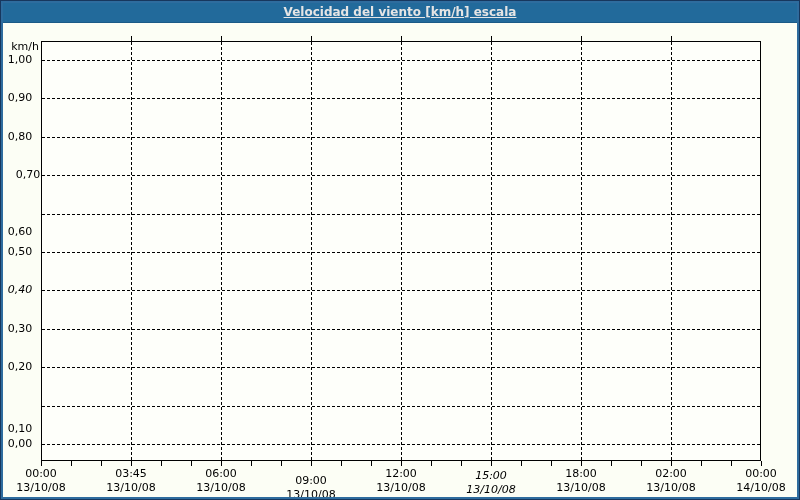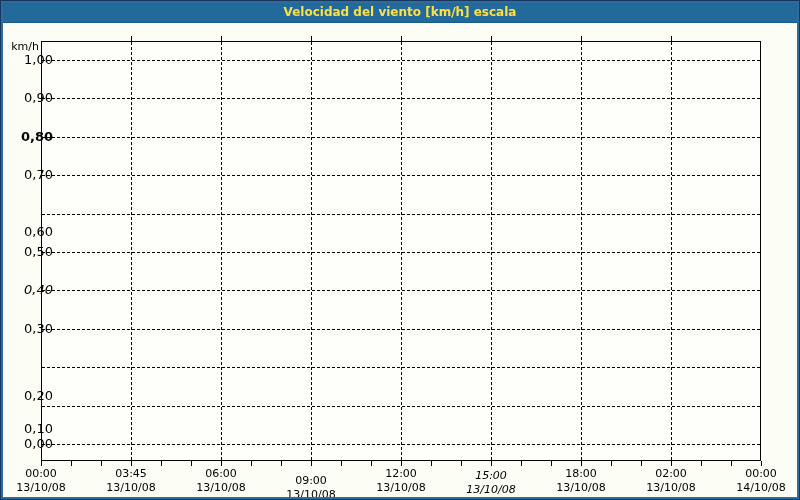--- a/index.html
+++ b/index.html
@@ -63,24 +63,24 @@
     border-left: 1px dashed #000000;
   }
   .tick {
     position: absolute;
     width: 1px;
     height: 5px;
     background: #000000;
   }
   .ylab {
     position: absolute;
-    left: 18px;
+    left: 2px;
     width: 34px;
-    text-align: right;
-    font-size: 13px;
+    text-align: center;
+    font-size: 11px;
     color: #000000;
     line-height: 14px;
     white-space: nowrap;
   }
   .yunit {
     position: absolute;
     left: 2px;
     top: 39px;
     width: 36px;
     text-align: right;
@@ -97,21 +97,21 @@
     line-height: 14px;
     white-space: nowrap;
   }
 </style>
 </head>
 <body>
 
 <div class="panel" style="background: rgb(252, 254, 245);">
   <div class="frame-inner"></div>
 
-  <div class="title-bar" style="background: rgb(34, 106, 155); color: #fde047;">
+  <div class="title-bar" style="background: rgb(34, 106, 155); color: #e5e5e5; text-decoration: underline;">
     <span>Velocidad del viento [km/h] escala</span>
   </div>
 
   <div class="plot-area" style="background: rgb(254, 255, 250);"></div>
 
   <div class="yunit">km/h</div>
 
   <div id="grid-layer">
       <div class="hgrid" style="top: 59px;"></div>
       <div class="hgrid" style="top: 97.4px;"></div>
@@ -162,27 +162,27 @@
       <div class="tick" style="left: 610px; top: 460px;"></div>
       <div class="tick" style="left: 640px; top: 460px;"></div>
       <div class="tick" style="left: 670px; top: 460px;"></div>
       <div class="tick" style="left: 700px; top: 460px;"></div>
       <div class="tick" style="left: 730px; top: 460px;"></div>
       <div class="tick" style="left: 760px; top: 460px;"></div>
     </div>
   <div id="ylabels-layer">
       <div class="ylab" style="top: 52px;">1,00</div>
       <div class="ylab" style="top: 90.4px;">0,90</div>
-      <div class="ylab" style="top: 128.8px; font-weight: bold;">0,80</div>
-      <div class="ylab" style="top: 167.2px;">0,70</div>
+      <div class="ylab" style="top: 128.8px;">0,80</div>
+      <div class="ylab" style="top: 167.2px; padding-left: 8px;">0,70</div>
       <div class="ylab" style="top: 205.6px; margin-top: 18px;">0,60</div>
       <div class="ylab" style="top: 244px;">0,50</div>
       <div class="ylab" style="top: 282.4px; font-style: italic;">0,40</div>
       <div class="ylab" style="top: 320.8px;">0,30</div>
-      <div class="ylab" style="top: 359.2px; margin-top: 29px;">0,20</div>
+      <div class="ylab" style="top: 359.2px;">0,20</div>
       <div class="ylab" style="top: 397.6px; margin-top: 23px;">0,10</div>
       <div class="ylab" style="top: 436px;">0,00</div>
     </div>
   <div id="xlabels-layer">
       <div class="xlab" style="left: -5px; top: 466px;">
         <div>00:00</div>
         <div>13/10/08</div>
       </div>
       <div class="xlab" style="left: 85px; top: 466px;">
         <div>03:45</div>

